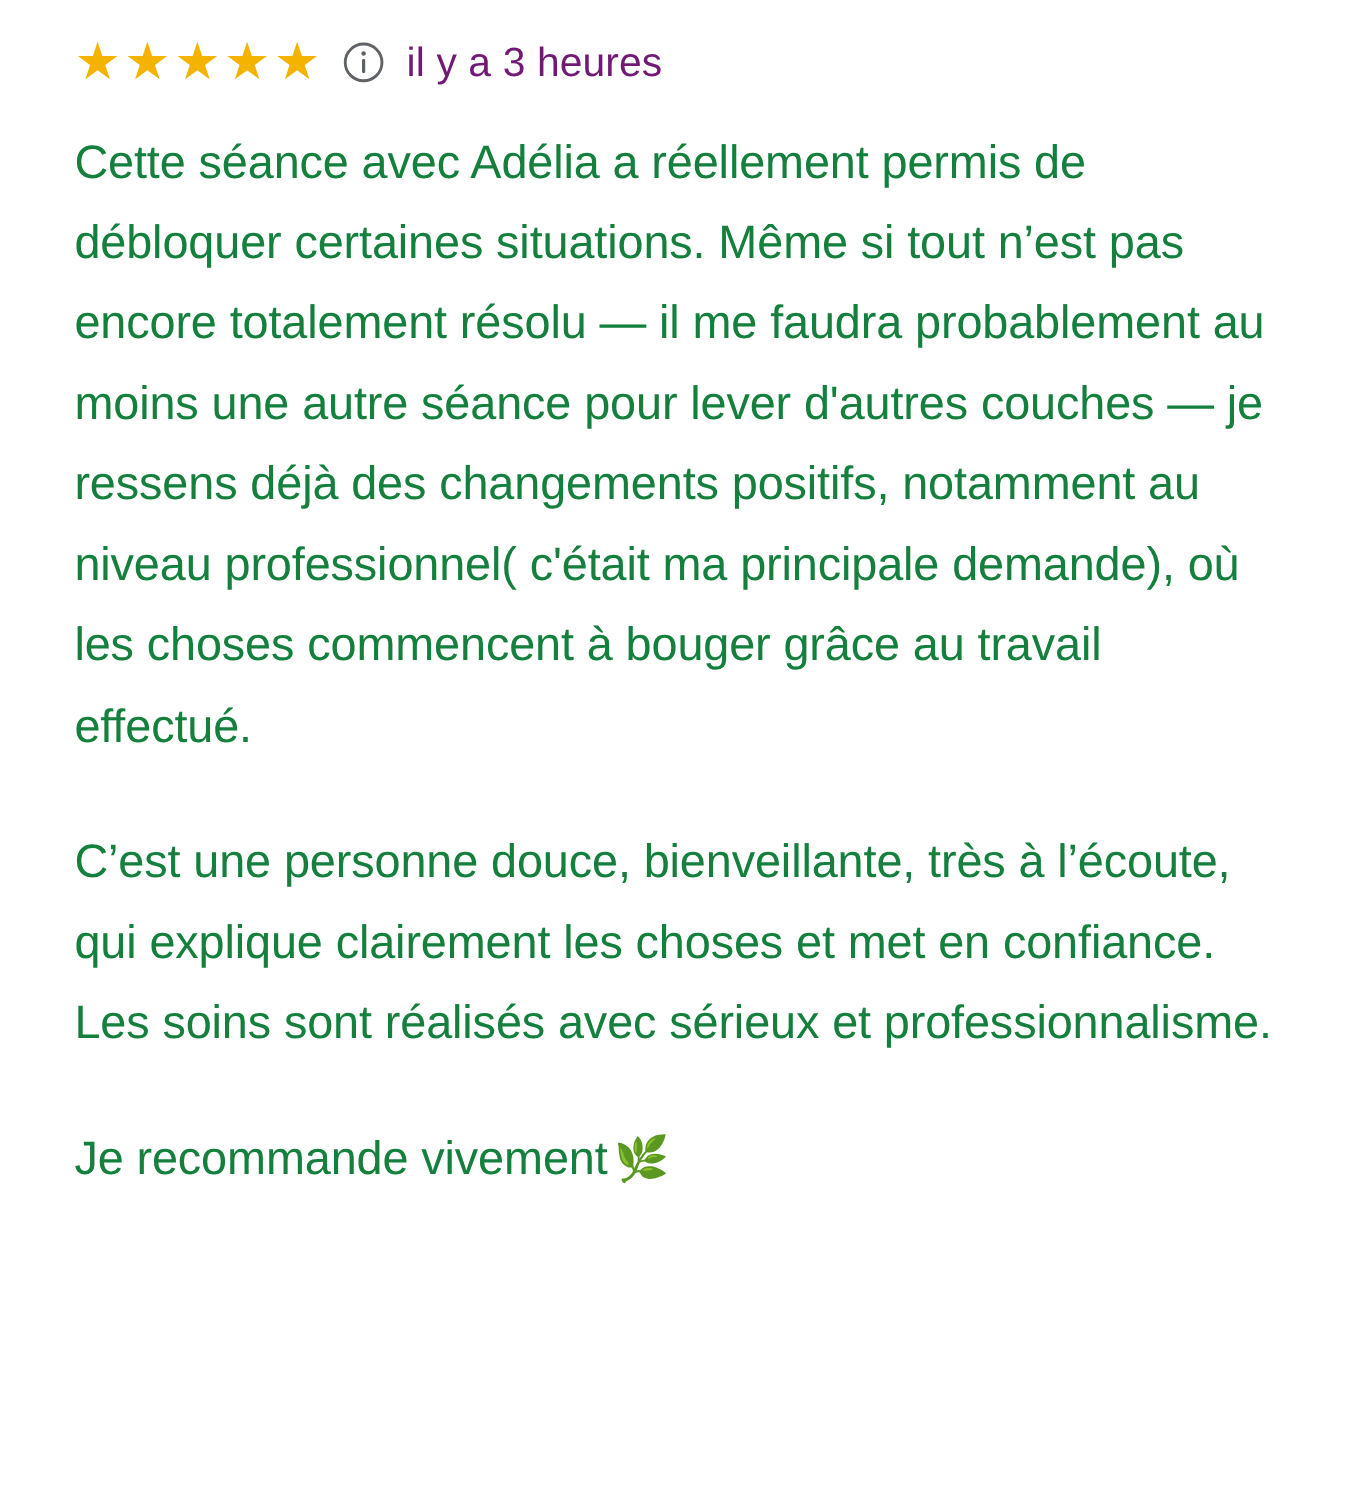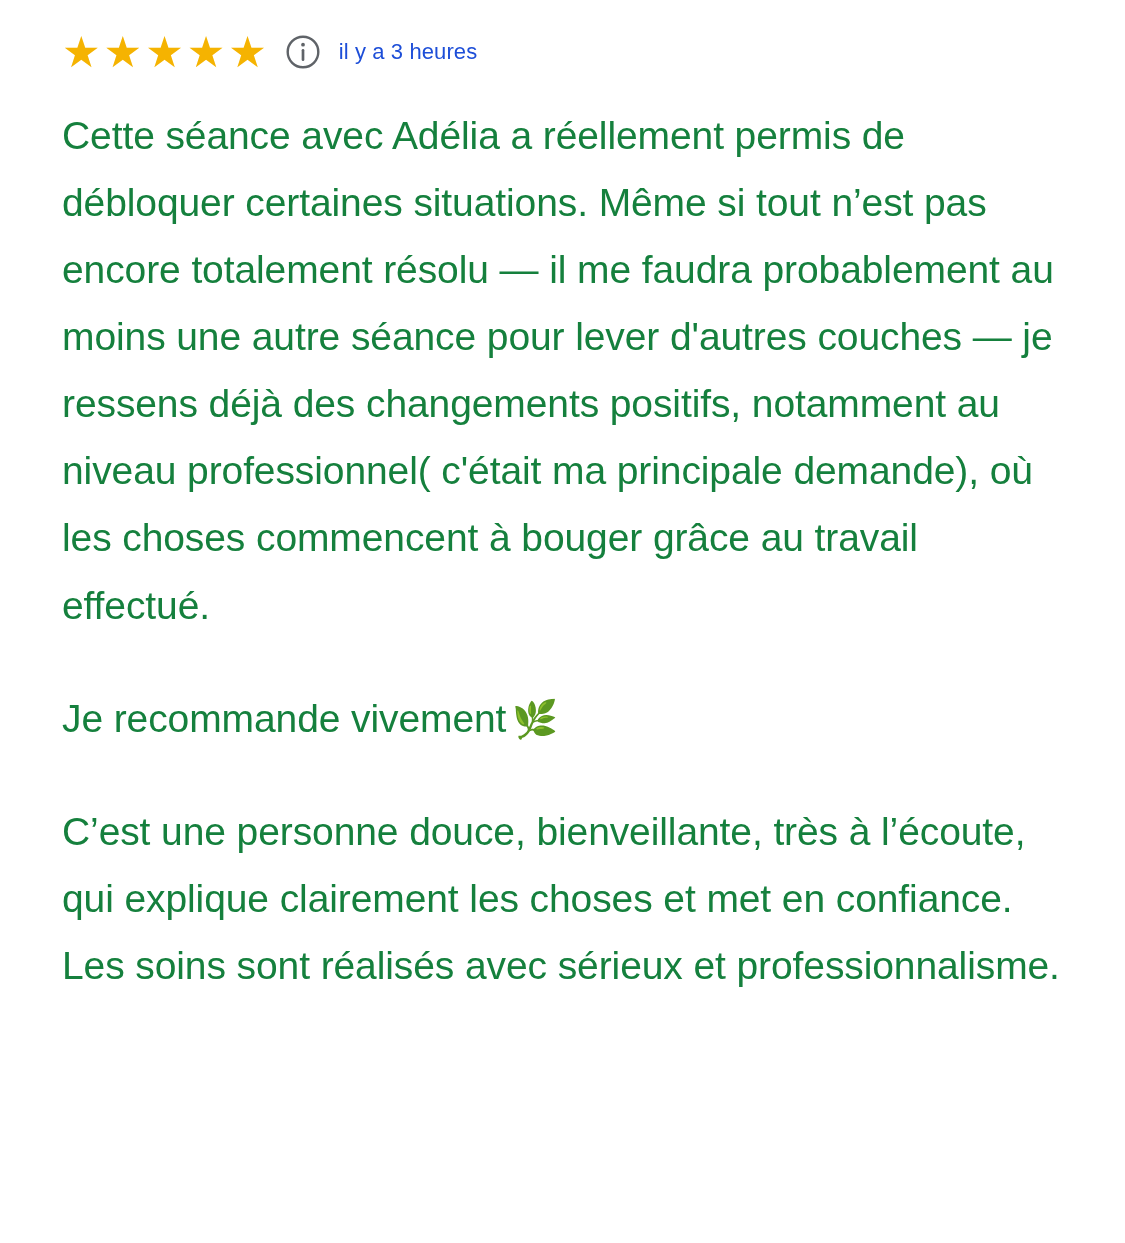--- a/index.html
+++ b/index.html
@@ -48,22 +48,22 @@
     height: 36px;
     flex: 0 0 auto;
     display: inline-flex;
     align-items: center;
     justify-content: center;
   }
   .info-icon svg { display: block; }
 
   .timestamp {
     margin-left: 18px;
-    font-size: 22px;
-    color: #1d4ed8;
+    font-size: 34px;
+    color: #701a75;
     letter-spacing: 0.1px;
     white-space: nowrap;
   }
 
   
   .review-body {
     margin-top: 22px;
     font-size: 39px;
     line-height: 1.72;
     color: #15803d;
@@ -102,17 +102,17 @@
         <circle cx="12" cy="7.1" r="1.25" fill="#5f6368"></circle>
         <rect x="11.1" y="10" width="1.8" height="8" rx="0.9" fill="#5f6368"></rect>
       </svg>
     </span>
 
     <span class="timestamp">il y a 3 heures</span>
   </div>
 
   <div class="review-body">
     <p>Cette séance avec Adélia a réellement permis de débloquer certaines situations. Même si tout n’est pas encore totalement résolu — il me faudra probablement au moins une autre séance pour lever d'autres couches — je ressens déjà des changements positifs, notamment au niveau professionnel( c'était ma principale demande), où les choses commencent à bouger grâce au travail effectué.</p>
+    <p>C’est une personne douce, bienveillante, très à l’écoute, qui explique clairement les choses et met en confiance. Les soins sont réalisés avec sérieux et professionnalisme.</p>
     <p><span>Je recommande vivement</span><span class="leaf-emoji">🌿</span></p>
-    <p>C’est une personne douce, bienveillante, très à l’écoute, qui explique clairement les choses et met en confiance. Les soins sont réalisés avec sérieux et professionnalisme.</p>
   </div>
 
 </div>
 
 </body></html>

